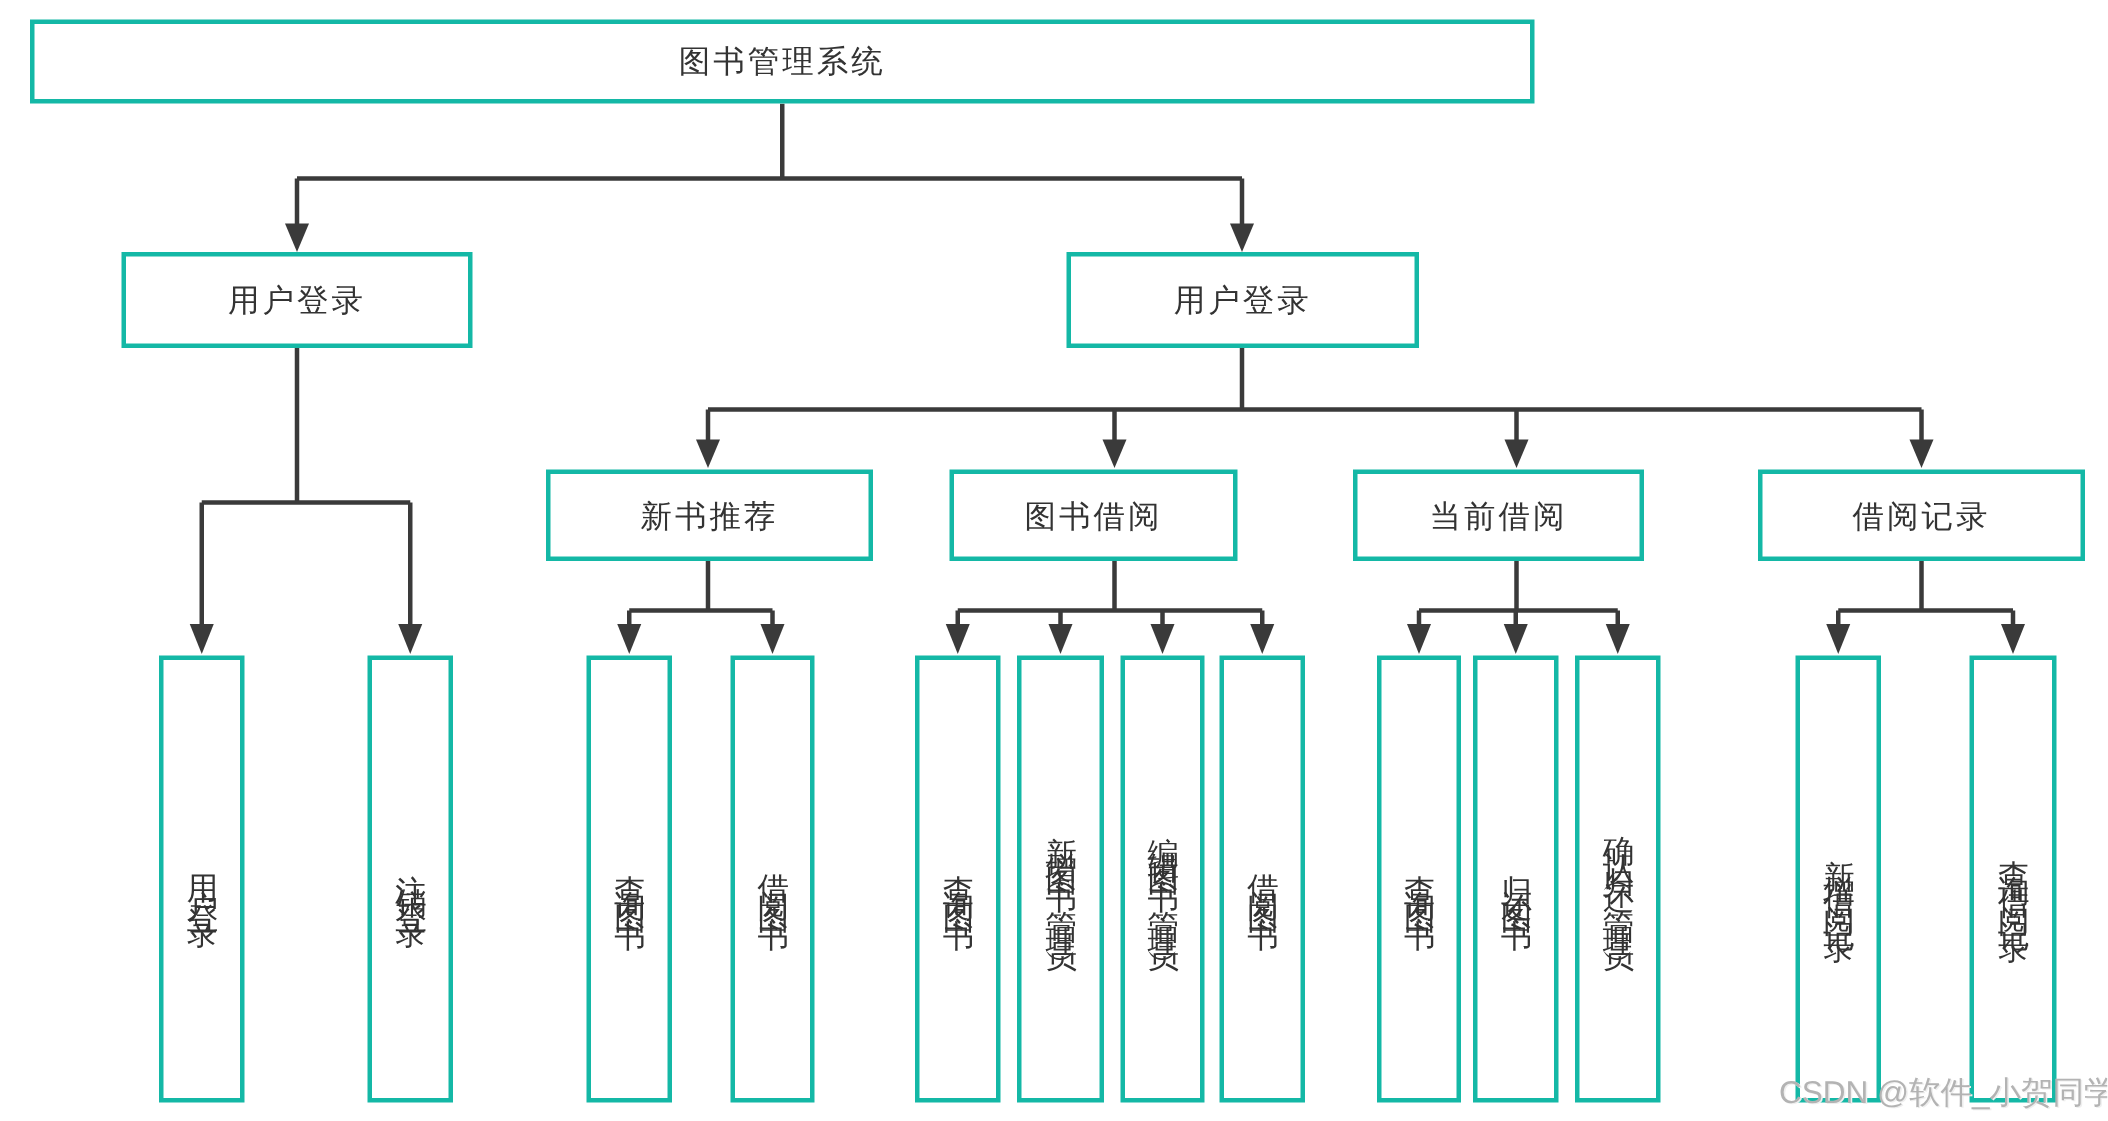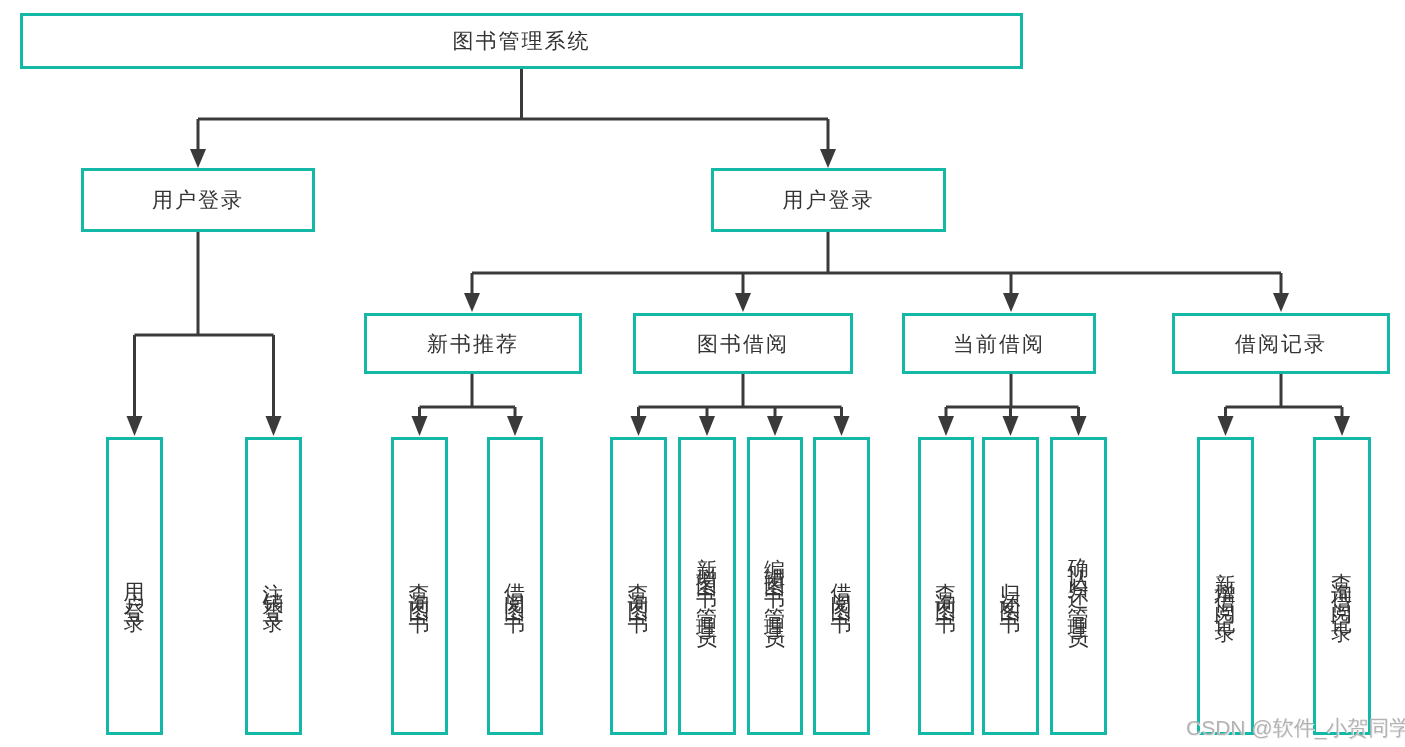--- a/index.html
+++ b/index.html
@@ -135,21 +135,21 @@
   <div class="box" style="left:81px;top:168px;width:234px;height:64px;">
     <span class="hlabel">用户登录</span>
   </div>
   <div class="box" style="left:711px;top:168px;width:235px;height:64px;">
     <span class="hlabel">用户登录</span>
   </div>
 
   <div class="box" style="left:364px;top:313px;width:218px;height:61px;">
     <span class="hlabel">新书推荐</span>
   </div>
-  <div class="box" style="left:633px;top:313px;width:220px;height:61px;">
+  <div class="box" style="left:633px;top:313px;width:192px;height:61px;">
     <span class="hlabel">图书借阅</span>
   </div>
   <div class="box" style="left:902px;top:313px;width:194px;height:61px;">
     <span class="hlabel">当前借阅</span>
   </div>
   <div class="box" style="left:1172px;top:313px;width:218px;height:61px;">
     <span class="hlabel">借阅记录</span>
   </div>
 
   <div class="box vbox" style="left:106px;width:57px;">

